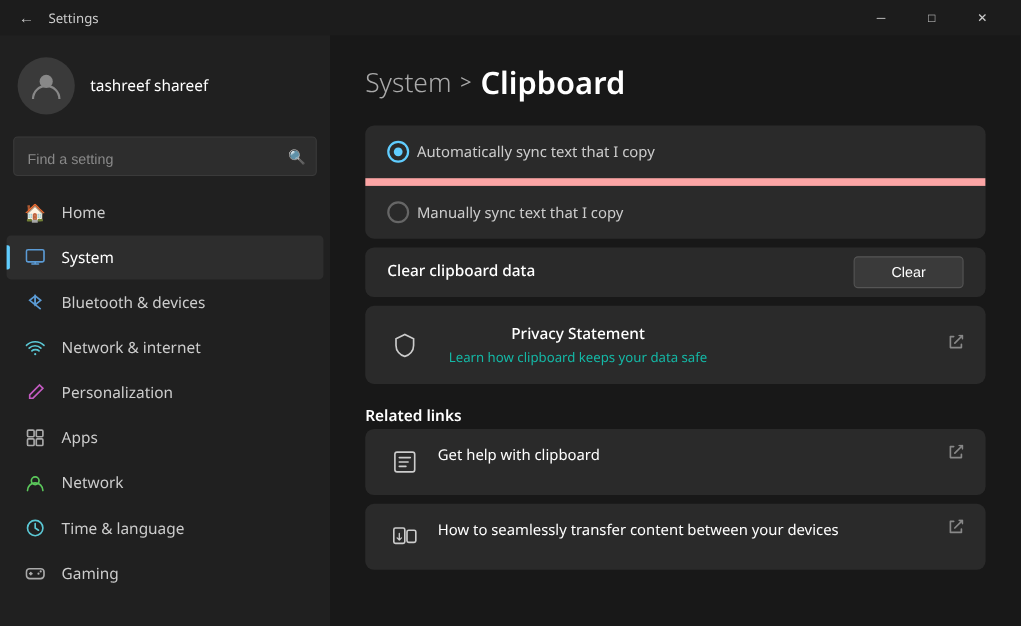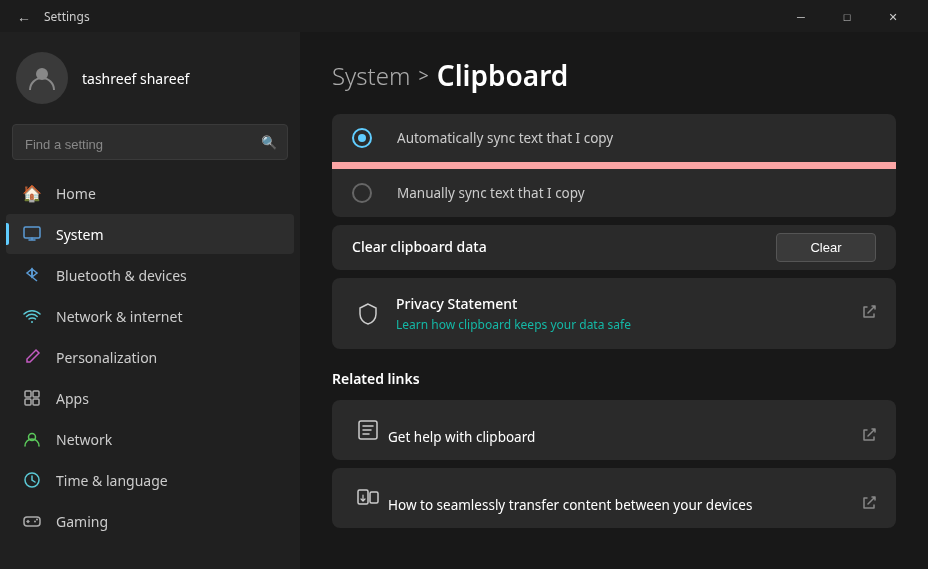--- a/index.html
+++ b/index.html
@@ -207,21 +207,21 @@
     .settings-card {
       background: #2a2a2a;
       border-radius: 8px;
       margin-bottom: 8px;
       overflow: hidden;
     }
 
     .sync-option {
       display: flex;
       align-items: center;
-      gap: 25px;
+      gap: 7px;
       padding: 14px 20px;
     }
     .sync-option + .sync-option {
       border-top: 7px solid #fca5a5;
     }
     .radio-btn {
       width: 20px;
       height: 20px;
       border-radius: 50%;
       border: 2px solid #666;
@@ -271,22 +271,23 @@
       font-size: 13px;
       cursor: pointer;
       white-space: nowrap;
       min-width: 100px;
     }
 
     
     .link-row {
       display: flex;
       align-items: center;
-      gap: 12px;
+      gap: 24px;
       padding: 16px 20px;
+      text-align: center;
     }
     .link-icon {
       width: 32px;
       height: 32px;
       display: flex;
       align-items: center;
       justify-content: center;
       flex-shrink: 0;
       color: #ccc;
     }
@@ -304,27 +305,27 @@
       margin-left: auto;
       color: #888;
       font-size: 14px;
     }
 
     
     .section-label {
       font-size: 14px;
       font-weight: 600;
       color: #fff;
-      margin: 20px 0 12px 0;
+      margin: 20px 0 2px 0;
     }
 
     .related-link-row {
       display: flex;
-      align-items: flex-end;
-      gap: 4px;
+      align-items: flex-start;
+      gap: 14px;
       padding: 14px 20px;
       cursor: pointer;
     }
     .related-icon {
       width: 32px;
       height: 32px;
       display: flex;
       align-items: center;
       justify-content: center;
       flex-shrink: 0;

